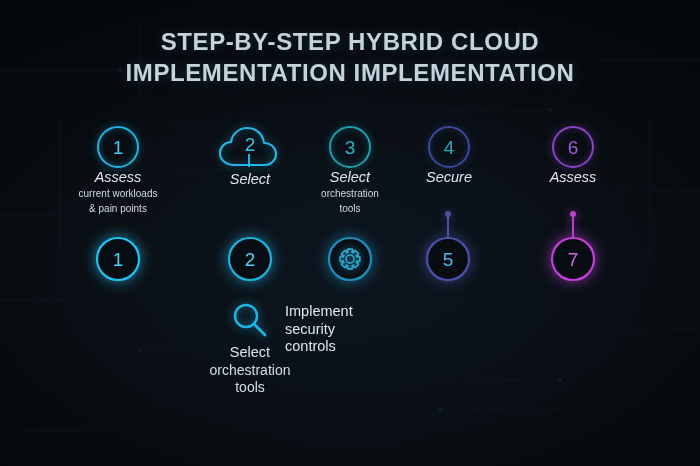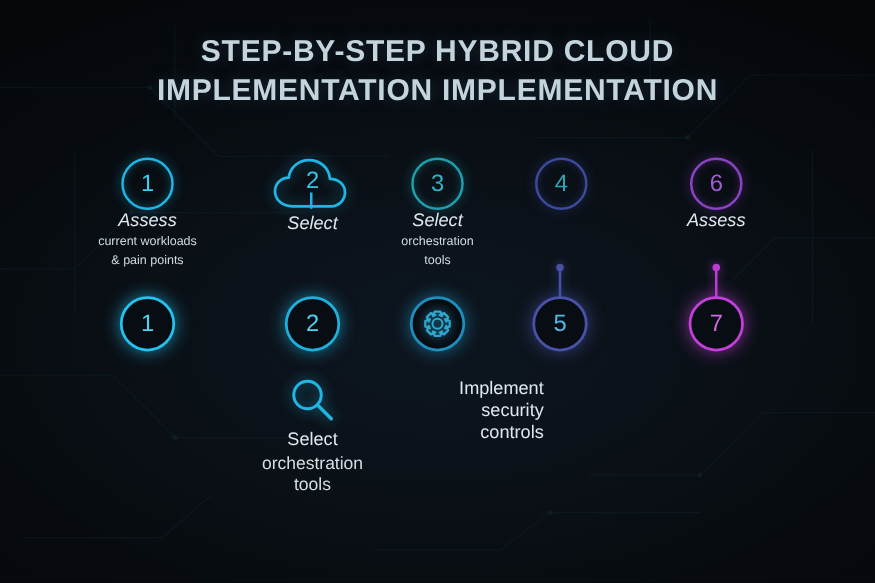--- a/index.html
+++ b/index.html
@@ -132,21 +132,21 @@
     line-height: 17.5px;
   }
   .bstep .glass {
     width: 40px;
     height: 40px;
     margin: 0 auto 4px;
   }
   .txtblock {
     position: absolute;
     width: 150px;
-    text-align: right;
+    text-align: left;
     transform: translateX(-75px);
     font-size: 14.5px;
     color: #dfe8ee;
     line-height: 17.5px;
   }
 </style>
 </head>
 <body>
 
 <div id="stage">
@@ -203,20 +203,21 @@
         <div class="ring" style="--rc: #1f9fae; --gl: #1f9fae55;">
           <span class="num" style="--nc: #2fb3c4;">3</span>
         </div>
         <div class="ttl">Select</div>
         <div class="sub">orchestration<br>tools</div>
       </div>
       <div class="step" style="left: 449px; top: 126px;">
         <div class="ring" style="--rc: #3c4a9c; --gl: #3c4a9c55;">
           <span class="num" style="--nc: #2ba8b8;">4</span>
         </div>
+        <div class="ttl">Secure</div>
       </div>
       <div class="step" style="left: 573px; top: 126px;">
         <div class="ring" style="--rc: #8a43c4; --gl: #8a43c455;">
           <span class="num" style="--nc: #a05cd6;">6</span>
         </div>
         <div class="ttl">Assess</div>
       </div>
     </div>
 
   <svg id="timeline-svg" width="700" height="466" viewBox="0 0 700 466">

